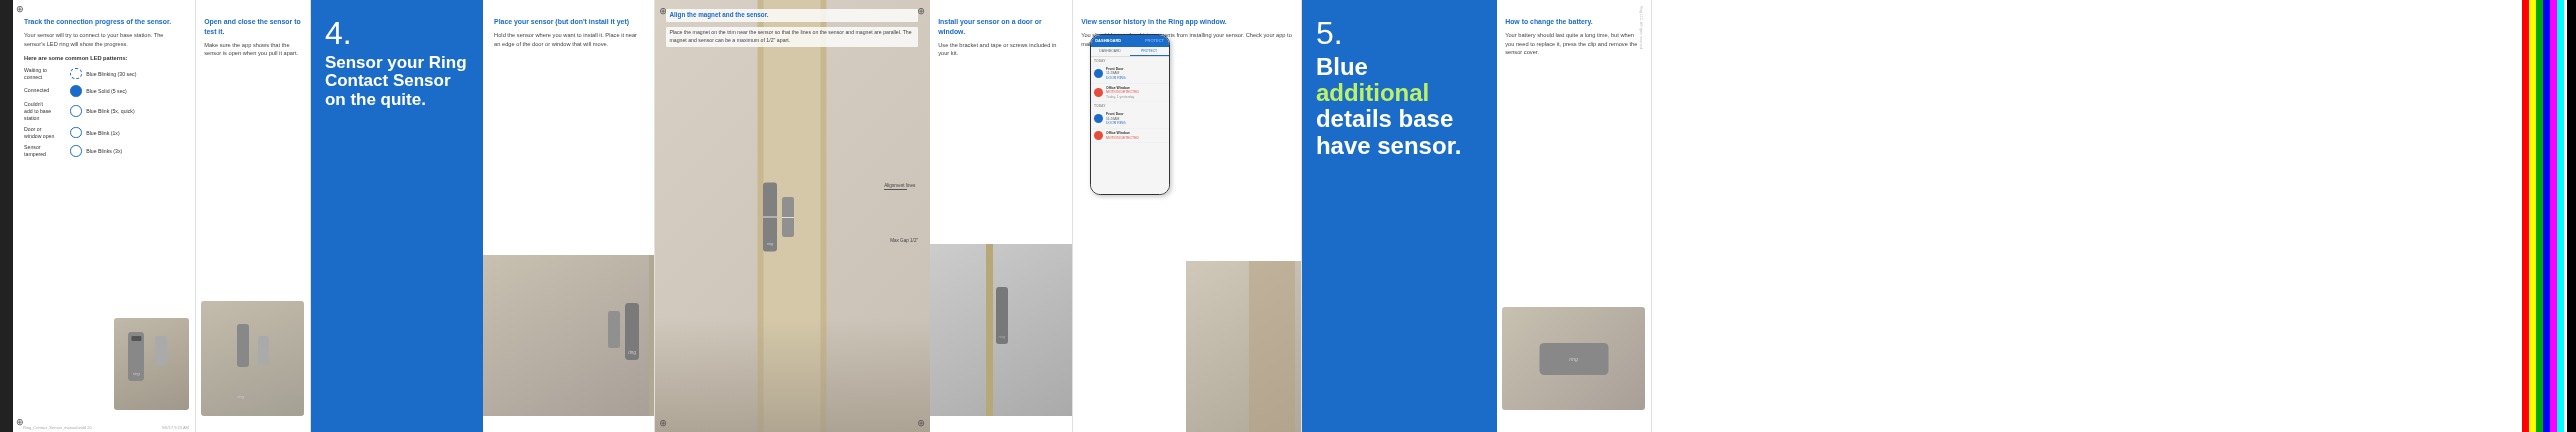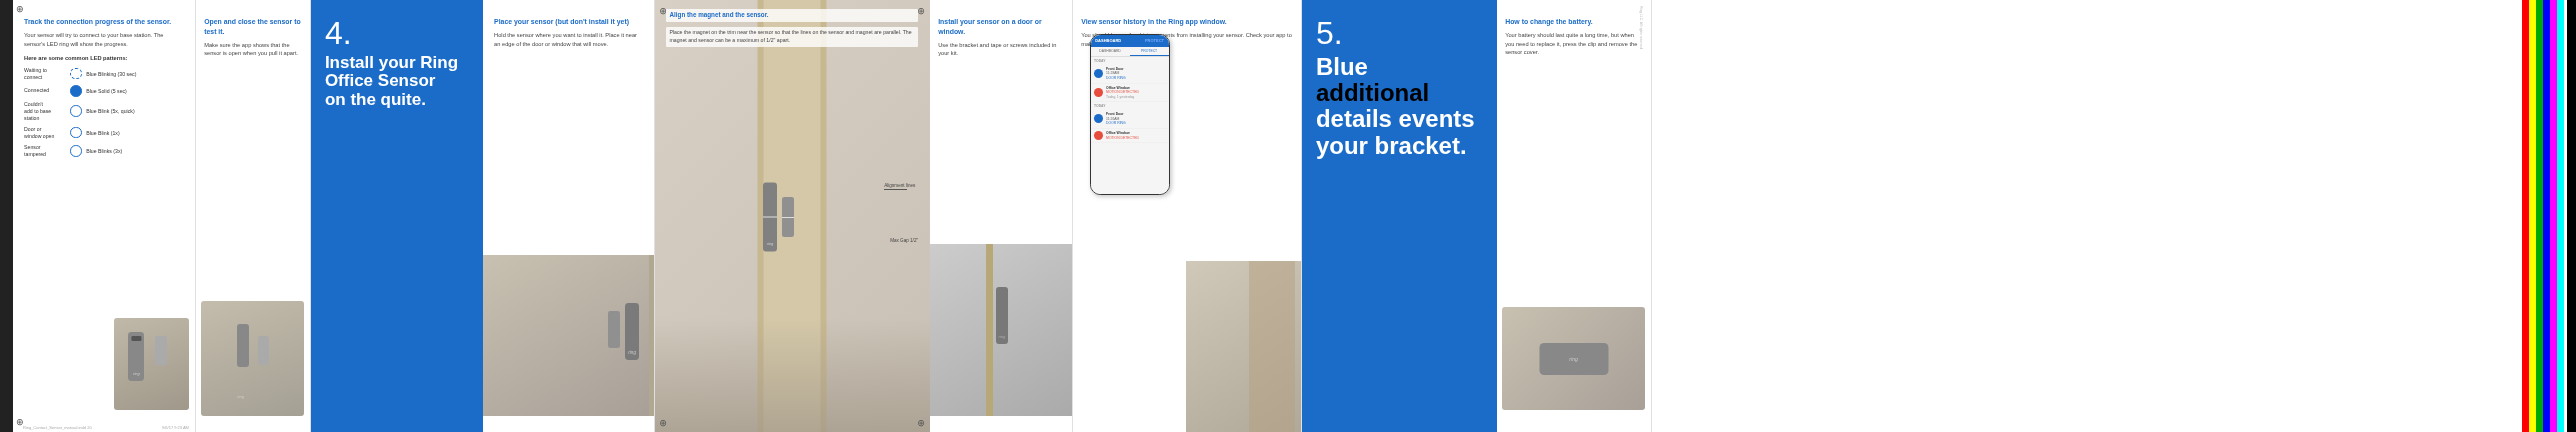--- a/index.html
+++ b/index.html
@@ -373,22 +373,22 @@
 
         <div style="width:11.5px;height:43px;background:#888;border-radius:2.9px;position:absolute;left:35%;top:20%;"></div>
         <div style="width:11.5px;height:29px;background:#aaa;border-radius:2.9px;position:absolute;left:55%;top:30%;"></div>
         <div style="font-size:4px;color:#ccc;font-style:italic;text-align:center;position:absolute;bottom:17px;left:35%;">ring</div>
       </div>
     </div>
   </div>
 
   <div class="section section-install">
     <div style="color:#fff;font-size:32px;font-weight:300;line-height:1;margin-bottom:4.6px;">4.</div>
-    <div style="color:#fff;font-size:17px;font-weight:bold;line-height:1.1;">Install your Ring</div>
-    <div style="color:#fff;font-size:17px;font-weight:bold;line-height:1.1;">Office Sensor</div>
+    <div style="color:#fff;font-size:17px;font-weight:bold;line-height:1.1;">Sensor your Ring</div>
+    <div style="color:#fff;font-size:17px;font-weight:bold;line-height:1.1;">Contact Sensor</div>
     <div style="color:#fff;font-size:17px;font-weight:bold;line-height:1.1;">on the quite.</div>
   </div>
 
   <div class="section section-place">
     <div class="section-title-blue">Place your sensor (but don't install it yet)</div>
     <div class="section-body">Hold the sensor where you want to install it. Place it near an edge of the door or window that will move.</div>
 
     <div style="position:absolute;bottom:17px;left:0;right:0;height:161px;">
       <div style="width:100%;height:100%;background:linear-gradient(150deg,#c8c0b0,#a8a098);position:relative;overflow:hidden;">
 
@@ -524,23 +524,23 @@
 
     <div style="position:absolute;bottom:0;right:0;width:115px;height:172px;background:linear-gradient(150deg,#d0c8b8,#b0a898);overflow:hidden;">
 
       <div style="width:46px;height:100%;background:rgba(180,160,130,0.5);position:absolute;right:5.7px;"></div>
     </div>
   </div>
 
   <div class="section section-additional">
     <div style="color:#fff;font-size:32px;font-weight:300;line-height:1;margin-bottom:4.6px;">5.</div>
     <div style="color:#fff;font-size:24px;font-weight:bold;line-height:1.1;">Blue</div>
-    <div style="color:#000000;font-size:24px;font-weight:bold;line-height:1.1;">additional</div>
-    <div style="color:#fff;font-size:24px;font-weight:bold;line-height:1.1;">details events</div>
-    <div style="color:#fff;font-size:24px;font-weight:bold;line-height:1.1;">your bracket.</div>
+    <div style="color:#bef264;font-size:24px;font-weight:bold;line-height:1.1;">additional</div>
+    <div style="color:#fff;font-size:24px;font-weight:bold;line-height:1.1;">details base</div>
+    <div style="color:#fff;font-size:24px;font-weight:bold;line-height:1.1;">have sensor.</div>
   </div>
 
   <div class="section section-battery">
     <div class="section-title-blue">How to change the battery.</div>
     <div class="section-body">Your battery should last quite a long time, but when you need to replace it, press the clip and remove the sensor cover.</div>
 
     <div style="position:absolute;bottom:23px;left:5.7px;right:5.7px;height:103px;overflow:hidden;">
       <div style="width:100%;height:100%;background:linear-gradient(135deg,#c8c0b0,#a8a098);border-radius:2.9px;position:relative;">
 
         <div style="width:69px;height:32px;background:#888;border-radius:4.6px;position:absolute;top:50%;left:50%;transform:translate(-50%,-50%);">

